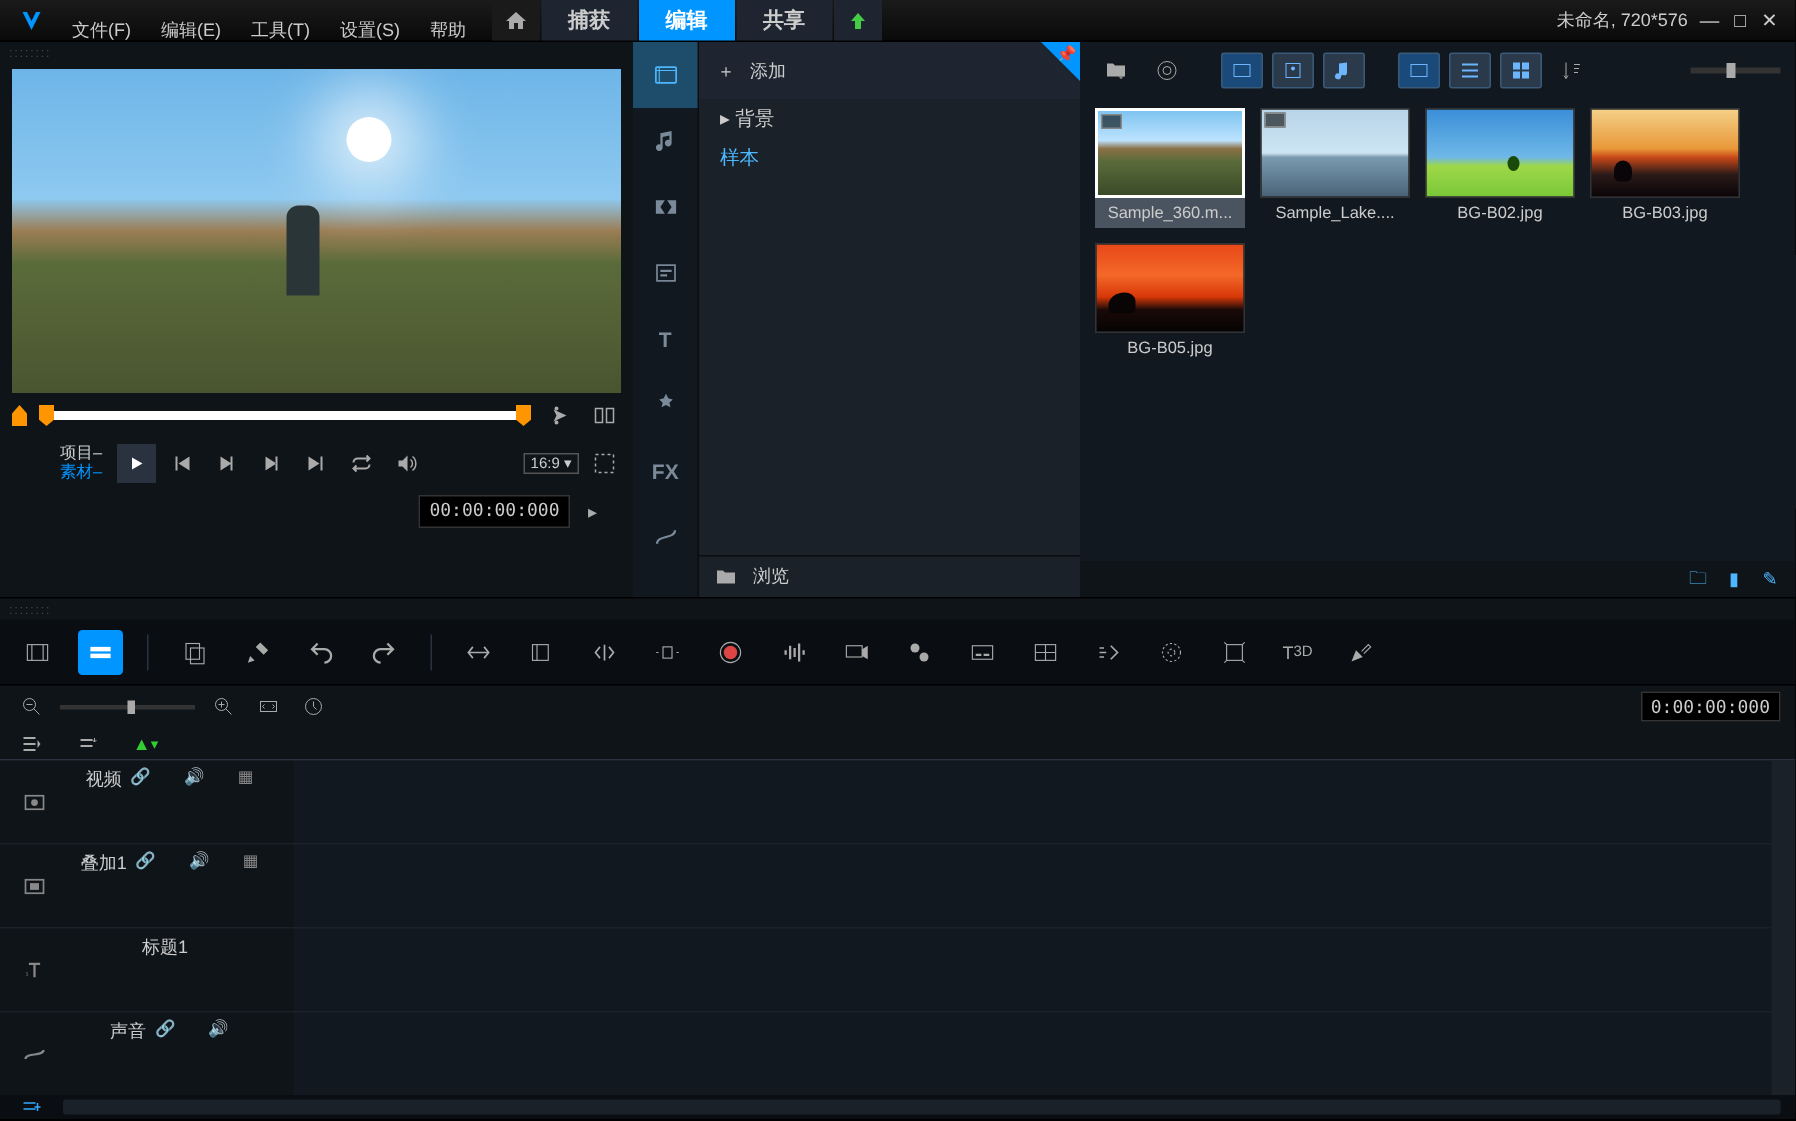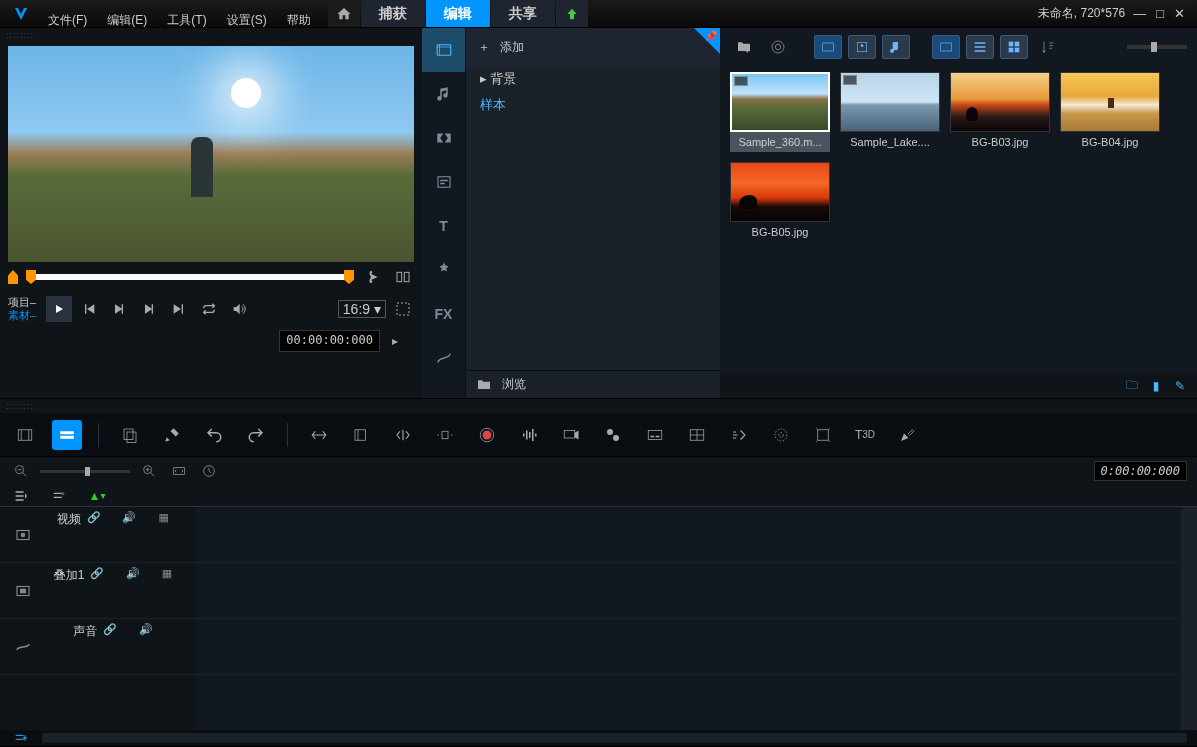--- a/index.html
+++ b/index.html
@@ -24,25 +24,25 @@
 .video-prev { height:216px; background:linear-gradient(180deg,#6db5e8 0%,#8ec9f0 40%,#9b7d54 50%,#5a6b3a 60%,#4a5530 100%); position:relative; overflow:hidden; }
 .sun { position:absolute; top:15%; left:55%; width:30px; height:30px; background:#fff; border-radius:50%; box-shadow:0 0 40px 20px rgba(255,255,255,0.7); }
 .person { position:absolute; bottom:30%; left:45%; width:22px; height:60px; background:#2a3538; border-radius:8px 8px 0 0; }
 .slider-row { height:30px; display:flex; align-items:center; padding:6px 0; gap:8px; }
 .slider { flex:1; height:6px; background:#fff; border-radius:2px; position:relative; }
 .slider-thumb { position:absolute; left:0; top:-4px; width:10px; height:14px; background:#ff9500; clip-path:polygon(0 0,100% 0,100% 70%,50% 100%,0 70%); }
 .slider-thumb.end { left:auto; right:0; }
 .icon-btn { width:22px; height:22px; display:flex; align-items:center; justify-content:center; cursor:pointer; color:#aaa; }
 .ctrl-row { display:flex; align-items:center; padding:4px 0 8px; gap:6px; }
 .ctrl-labels { font-size:11px; line-height:13px; text-align:right; padding-right:4px; }
-.ctrl-labels .active { color:#0095ff; }
+.ctrl-labels .active { color:#0095ff;margin-left:32px; }
 .play-btn { width:26px; height:26px; background:#2a3240; display:flex; align-items:center; justify-content:center; cursor:pointer; }
 .play-btn svg { fill:#fff; }
 .transport { display:flex; gap:8px; align-items:center; }
-.aspect { border:1px solid #555; padding:0 4px; font-size:14px; margin-left:auto; }
+.aspect { border:1px solid #555; padding:0 4px; font-size:10px; margin-left:auto; }
 .timecode { background:#000; border:1px solid #333; padding:2px 6px; font-family:monospace; font-size:12px; margin-left:auto; }
 .tc-row { display:flex; justify-content:flex-end; padding:0 8px 6px; gap:4px; }
 
 .lib-pane { flex:1; background:#12181f; display:flex; }
 .lib-tabs { width:44px; background:#12181f; display:flex; flex-direction:column; border-right:1px solid #0a0d11; }
 .lib-tab { height:44px; display:flex; align-items:center; justify-content:center; cursor:pointer; color:#7a8a9a; font-size:14px; font-weight:bold; }
 .lib-tab.active { background:#1e4d6b; color:#4db8ff; }
 
 .lib-tree { width:254px; background:#1a2128; display:flex; flex-direction:column; }
 .add-row { height:38px; display:flex; align-items:center; padding:0 12px; gap:10px; background:#1e2530; position:relative; }
@@ -81,21 +81,21 @@
 .t-b04 { background:linear-gradient(180deg,#f4c858 0%,#e8a838 40%,#f4e8d8 55%,#c89848 70%,#a87838 100%); position:relative; }
 .t-b04::after { content:''; position:absolute; left:48%; bottom:40%; width:6px; height:10px; background:#4a2a0a; }
 .t-b05 { background:linear-gradient(180deg,#e84818 0%,#f46828 35%,#d83808 60%,#1a0a08 75%,#050303 100%); position:relative; }
 .t-b05::after { content:''; position:absolute; left:8%; bottom:20%; width:18px; height:14px; background:#0a0505; border-radius:60% 40% 20% 20%; }
 
 .tl-pane { height:348px; background:#0f1419; display:flex; flex-direction:column; border-top:1px solid #000; }
 .tl-toolbar { height:44px; background:#0a0e13; display:flex; align-items:center; padding:0 10px; gap:12px; border-bottom:1px solid #000; }
 .tl-btn { width:30px; height:30px; display:flex; align-items:center; justify-content:center; cursor:pointer; color:#aaa; border-radius:3px; }
 .tl-btn.active { background:#0095ff; color:#fff; }
 .tl-sep { width:1px; height:24px; background:#2a3240; margin:0 4px; }
-.tl-toolbar2 { height:28px; display:flex; align-items:center; justify-content:flex-end; padding:0 10px; gap:8px;font-style:italic; }
+.tl-toolbar2 { height:28px; display:flex; align-items:center; justify-content:flex-end; padding:0 10px; gap:8px; }
 .zoom-slider { width:90px; height:3px; background:#333; position:relative; }
 .zoom-slider-thumb { position:absolute; left:50%; top:-3px; width:5px; height:9px; background:#aaa; }
 
 .tl-ruler { height:22px; display:flex; background:#0f1419; border-bottom:1px solid #2a3240; }
 .tl-ruler-head { width:196px; display:flex; align-items:center; padding:0 10px; gap:16px; }
 .tl-ruler-body { flex:1; position:relative; display:flex; font-size:10px; color:#888; font-family:monospace; }
 .tick { position:absolute; top:2px; }
 .tick::before { content:''; position:absolute; left:-4px; top:14px; width:1px; height:4px; background:#555; }
 .playhead { position:absolute; left:0; top:0; width:1px; height:300px; background:#ff9500; z-index:5; }
 .playhead::before { content:''; position:absolute; left:-5px; top:0; width:11px; height:10px; background:#ff9500; clip-path:polygon(0 0,100% 0,100% 60%,50% 100%,0 60%); }
@@ -353,26 +353,26 @@
             </div>
             <div class="thumb-label">Sample_360.m...</div>
           </div>
           <div class="thumb">
             <div class="thumb-img t-lake">
               <div class="thumb-badge"></div>
             </div>
             <div class="thumb-label">Sample_Lake....</div>
           </div>
           <div class="thumb">
+            <div class="thumb-img t-b02"></div>
+            <div class="thumb-label">BG-B02.jpg</div>
+          </div>
+          <div class="thumb">
             <div class="thumb-img t-b03"></div>
             <div class="thumb-label">BG-B03.jpg</div>
-          </div>
-          <div class="thumb">
-            <div class="thumb-img t-b04"></div>
-            <div class="thumb-label">BG-B04.jpg</div>
           </div>
           <div class="thumb">
             <div class="thumb-img t-b05"></div>
             <div class="thumb-label">BG-B05.jpg</div>
           </div>
         </div>
       <div class="lib-footer">
         <span class="fbtn">🗀</span>
         <span class="fbtn">▮</span>
         <span class="fbtn">✎</span>
@@ -578,20 +578,32 @@
             <div class="track-ctrls">
               <span>🔗</span>
               <span>🔊</span>
               <span>▦</span>
             </div>
           </div>
         </div>
         <div class="track-head">
           <div class="track-head-icon">
             <svg class="ico18" viewBox="0 0 24 24">
+              <path d="M7 6h10M12 6v12" stroke="currentColor" stroke-width="2" fill="none"></path>
+              <text x="4" y="16" font-size="8" fill="currentColor">₁</text>
+            </svg>
+          </div>
+          <div class="track-head-body">
+            <div>标题1</div>
+            <div class="track-ctrls"></div>
+          </div>
+        </div>
+        <div class="track-head">
+          <div class="track-head-icon">
+            <svg class="ico18" viewBox="0 0 24 24">
               <path fill="none" stroke="currentColor" stroke-width="2" d="M4 16c0-6 16-2 16-8"></path>
             </svg>
           </div>
           <div class="track-head-body">
             <div>声音</div>
             <div class="track-ctrls">
               <span>🔗</span>
               <span>🔊</span>
             </div>
           </div>

